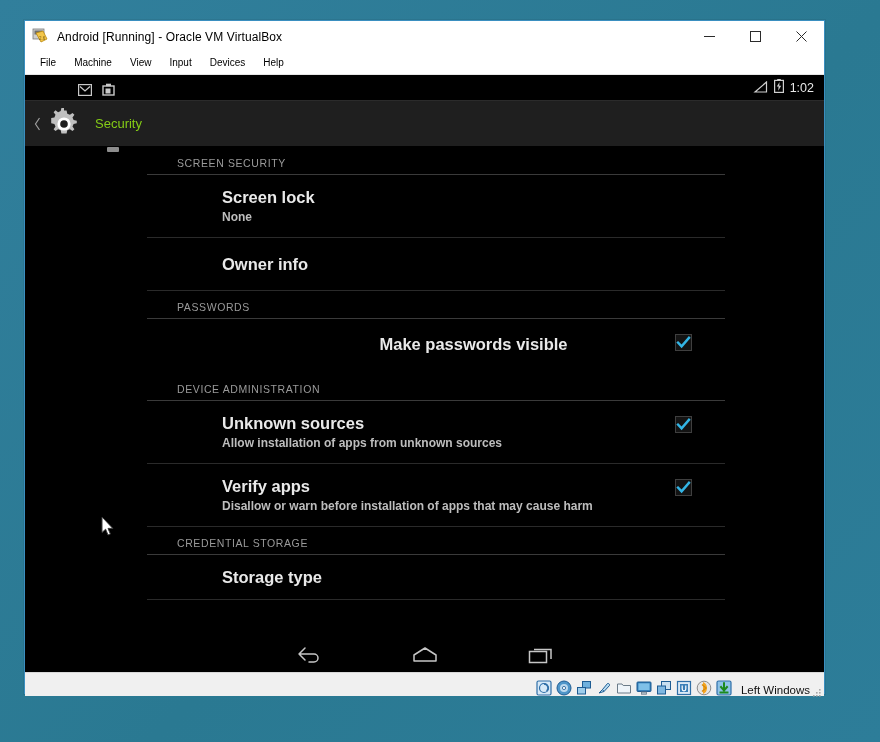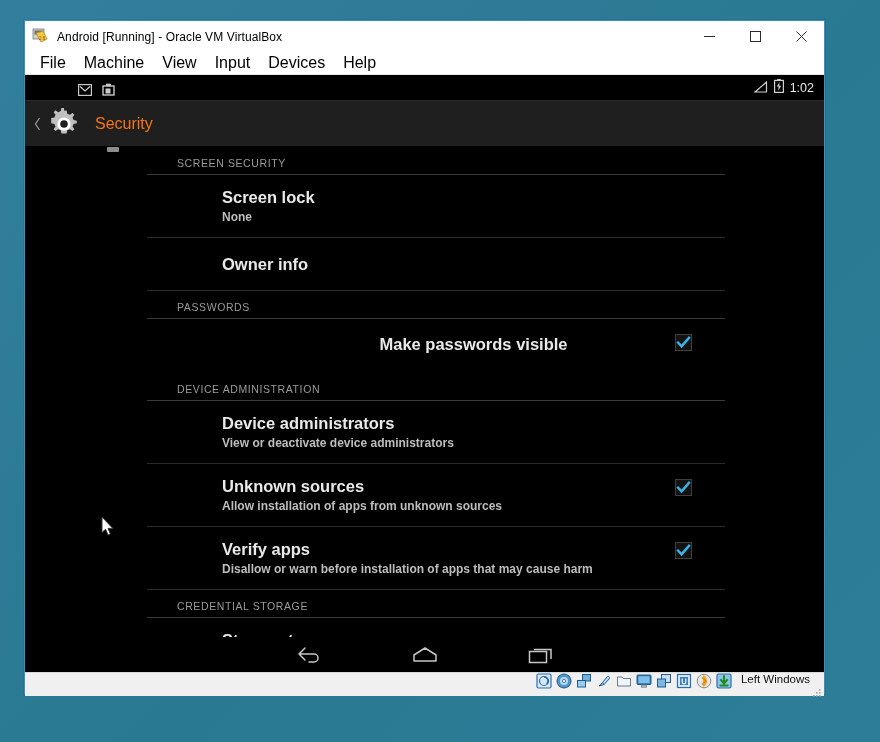--- a/index.html
+++ b/index.html
@@ -57,21 +57,21 @@
 
   
   #menubar {
     height: 22px;
     background: #ffffff;
     display: flex; align-items: center;
     padding-left: 6px;
     border-bottom: 1px solid #e6e6e6;
   }
   .menu-item {
-    font-size: 16px; color: #000;
+    font-size: 10px; color: #000;
     padding: 2px 9px 3px 9px;
     white-space: nowrap;
   }
 
   
   #android {
     position: relative;
     width: 799px;
     height: 597px;
     background: #000;
@@ -98,21 +98,21 @@
     height: 45px;
     background: #1f1f1f;
     display: flex; align-items: center;
     border-bottom: 1px solid #000;
   }
   #ab-back {
     width: 16px; display: flex; justify-content: center;
     margin-left: 4px;
   }
   #ab-gear { margin-left: 2px; margin-right: 14px; display:flex; }
-  #ab-title { font-size: 16px; color: #f97316; }
+  #ab-title { font-size: 13px; color: #84cc16; }
 
   
   #list-wrap {
     position: relative;
     height: 490px;
     background: #000;
     overflow: hidden;
   }
   #list {
     position: absolute;
@@ -177,21 +177,21 @@
   #vbox-status {
     position: relative;
     height: 23px;
     background: #f0f0f0;
     border-top: 1px solid #d8d8d8;
     display: flex; align-items: center;
   }
   #vbox-status-icons {
     position: absolute; right: 14px; top: 0;
     height: 23px;
-    display: flex; align-items: flex-start; gap: 4px;
+    display: flex; align-items: flex-end; gap: 4px;
   }
   .sicon { width: 16px; height: 16px; display:block; }
   #vbox-hostkey {
     font-size: 11.5px; color: #111; margin-left: 5px; white-space: nowrap;
   }
   #grip { position:absolute; right:2px; bottom:2px; width:10px; height:10px; }
 
   
   #cursor { position: absolute; left: 76px; top: 441px; width: 14px; height: 21px; pointer-events:none; }
 </style>
@@ -313,24 +313,20 @@
             <div class="row-title">Make passwords visible</div>
             <div class="row-check">
               <svg width="17" height="17" viewBox="0 0 17 17">
                 <rect x="0.5" y="0.5" width="16" height="16" fill="#131313" stroke="#3f3f3f" stroke-width="1"></rect>
                 <path d="M3 8.6 L6.6 12.4 L14 3.8" fill="none" stroke="#33b5e5" stroke-width="2.4" stroke-linecap="square"></path>
               </svg>
             </div>
           </div>
 
           <div class="section-header">DEVICE ADMINISTRATION</div>
-          <div class="row">
-            <div class="row-title">Device administrators</div>
-            <div class="row-sub">View or deactivate device administrators</div>
-          </div>
           <div class="row">
             <div class="row-title">Unknown sources</div>
             <div class="row-sub">Allow installation of apps from unknown sources</div>
             <div class="row-check">
               <svg width="17" height="17" viewBox="0 0 17 17">
                 <rect x="0.5" y="0.5" width="16" height="16" fill="#131313" stroke="#3f3f3f" stroke-width="1"></rect>
                 <path d="M3 8.6 L6.6 12.4 L14 3.8" fill="none" stroke="#33b5e5" stroke-width="2.4" stroke-linecap="square"></path>
               </svg>
             </div>
           </div>

